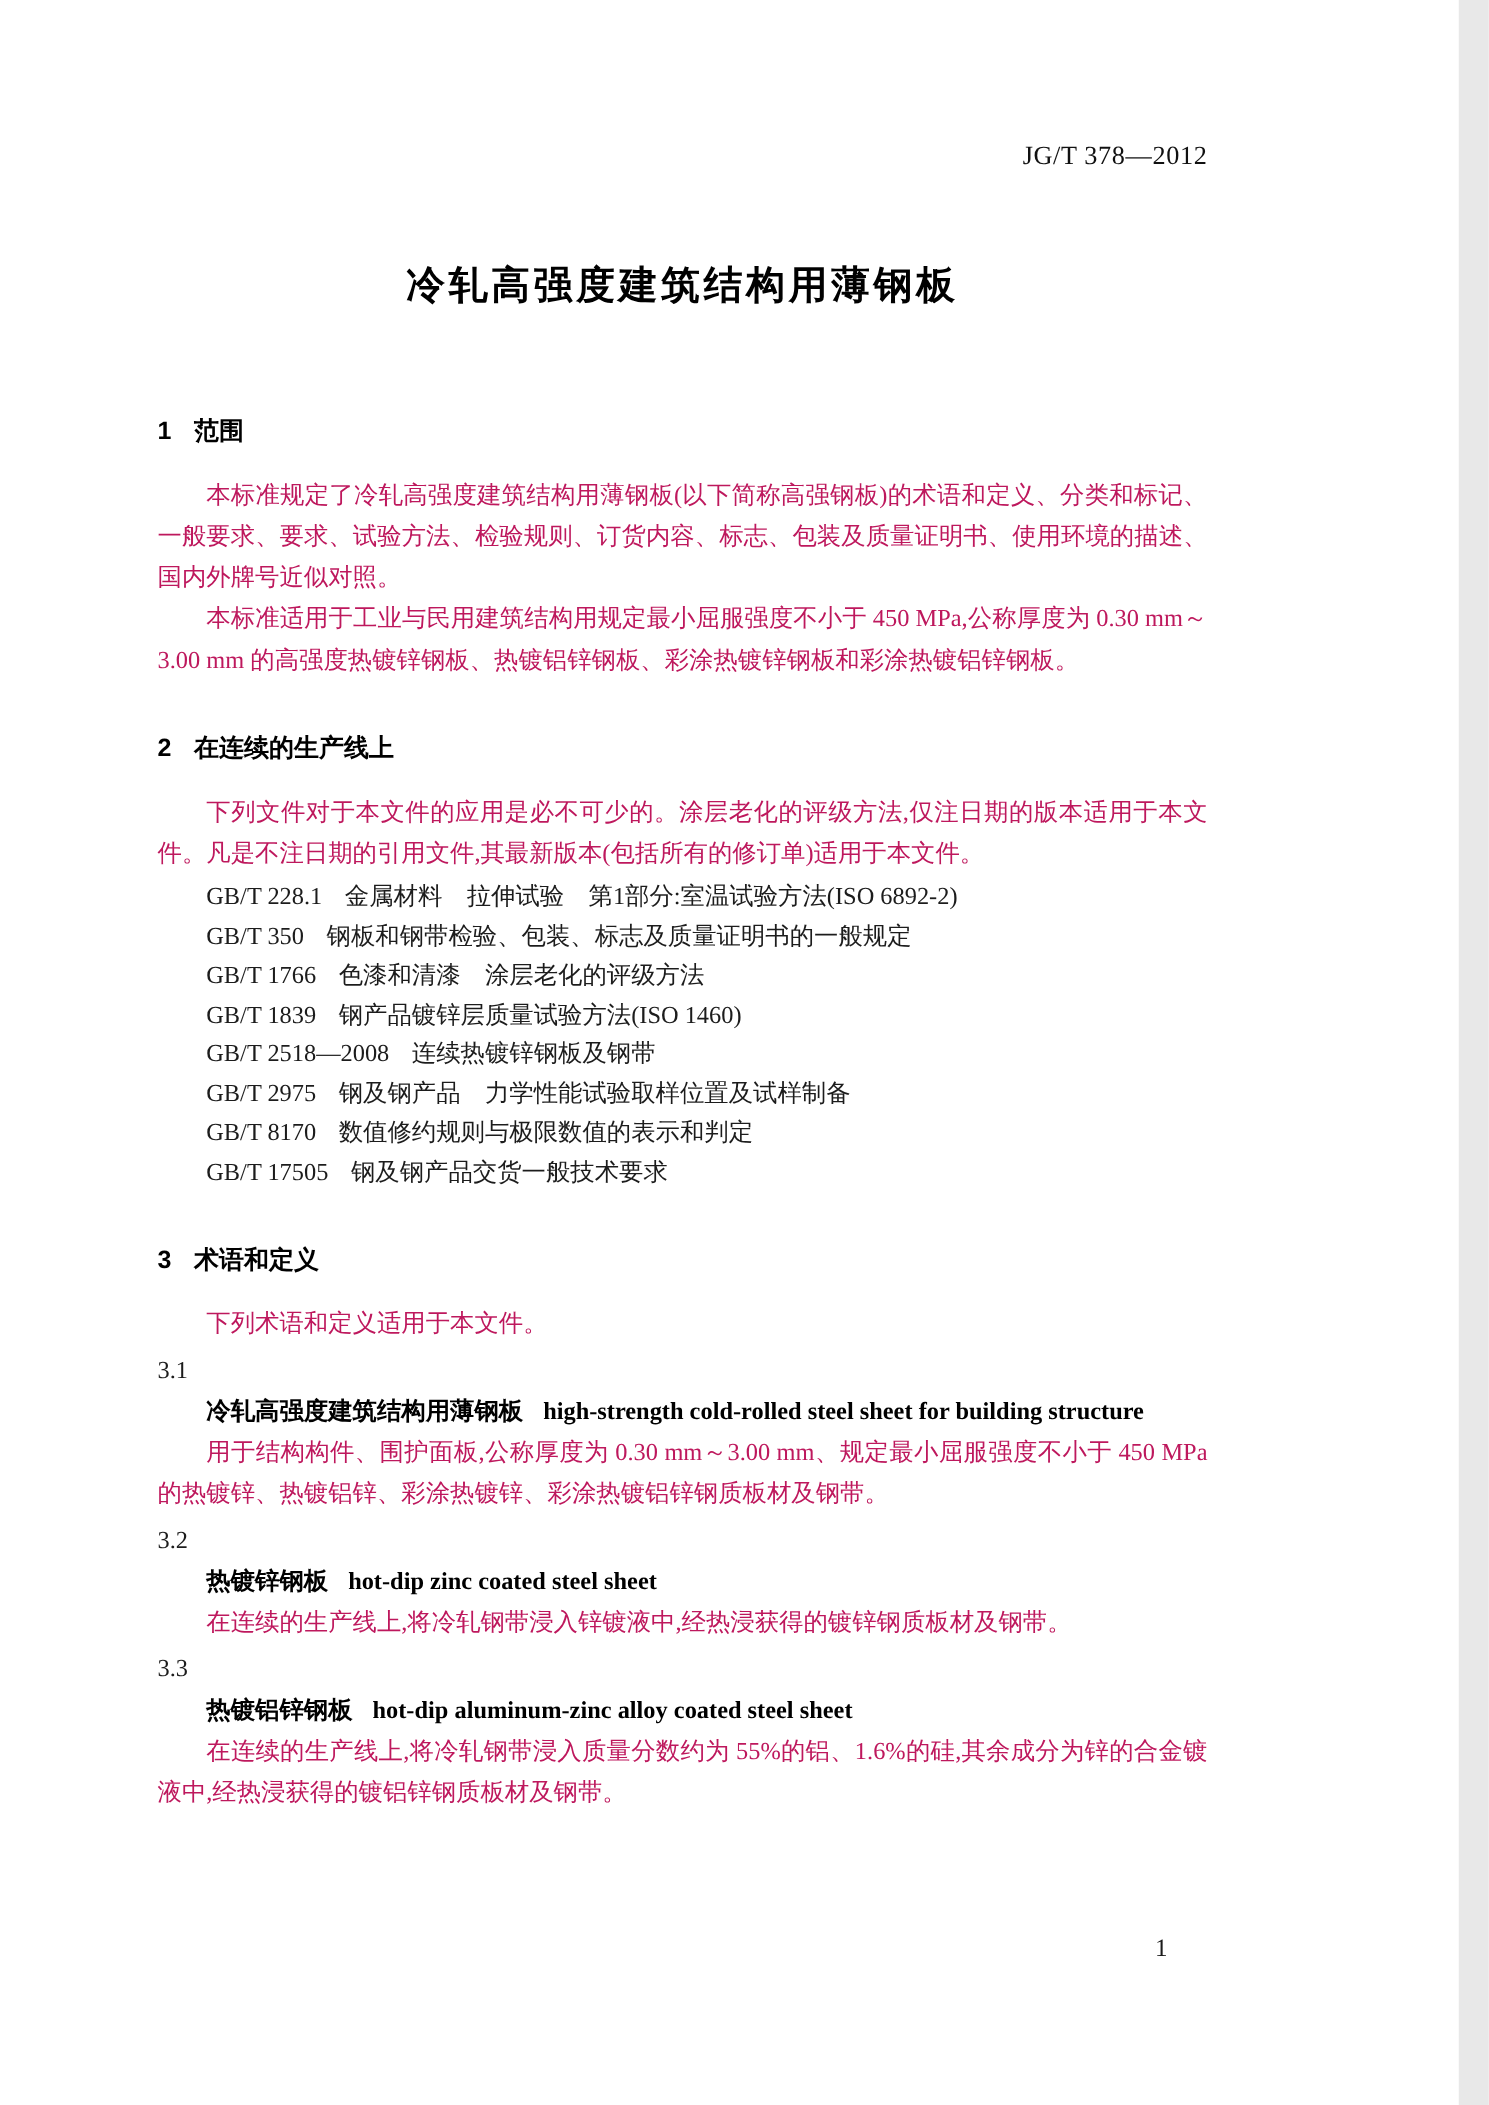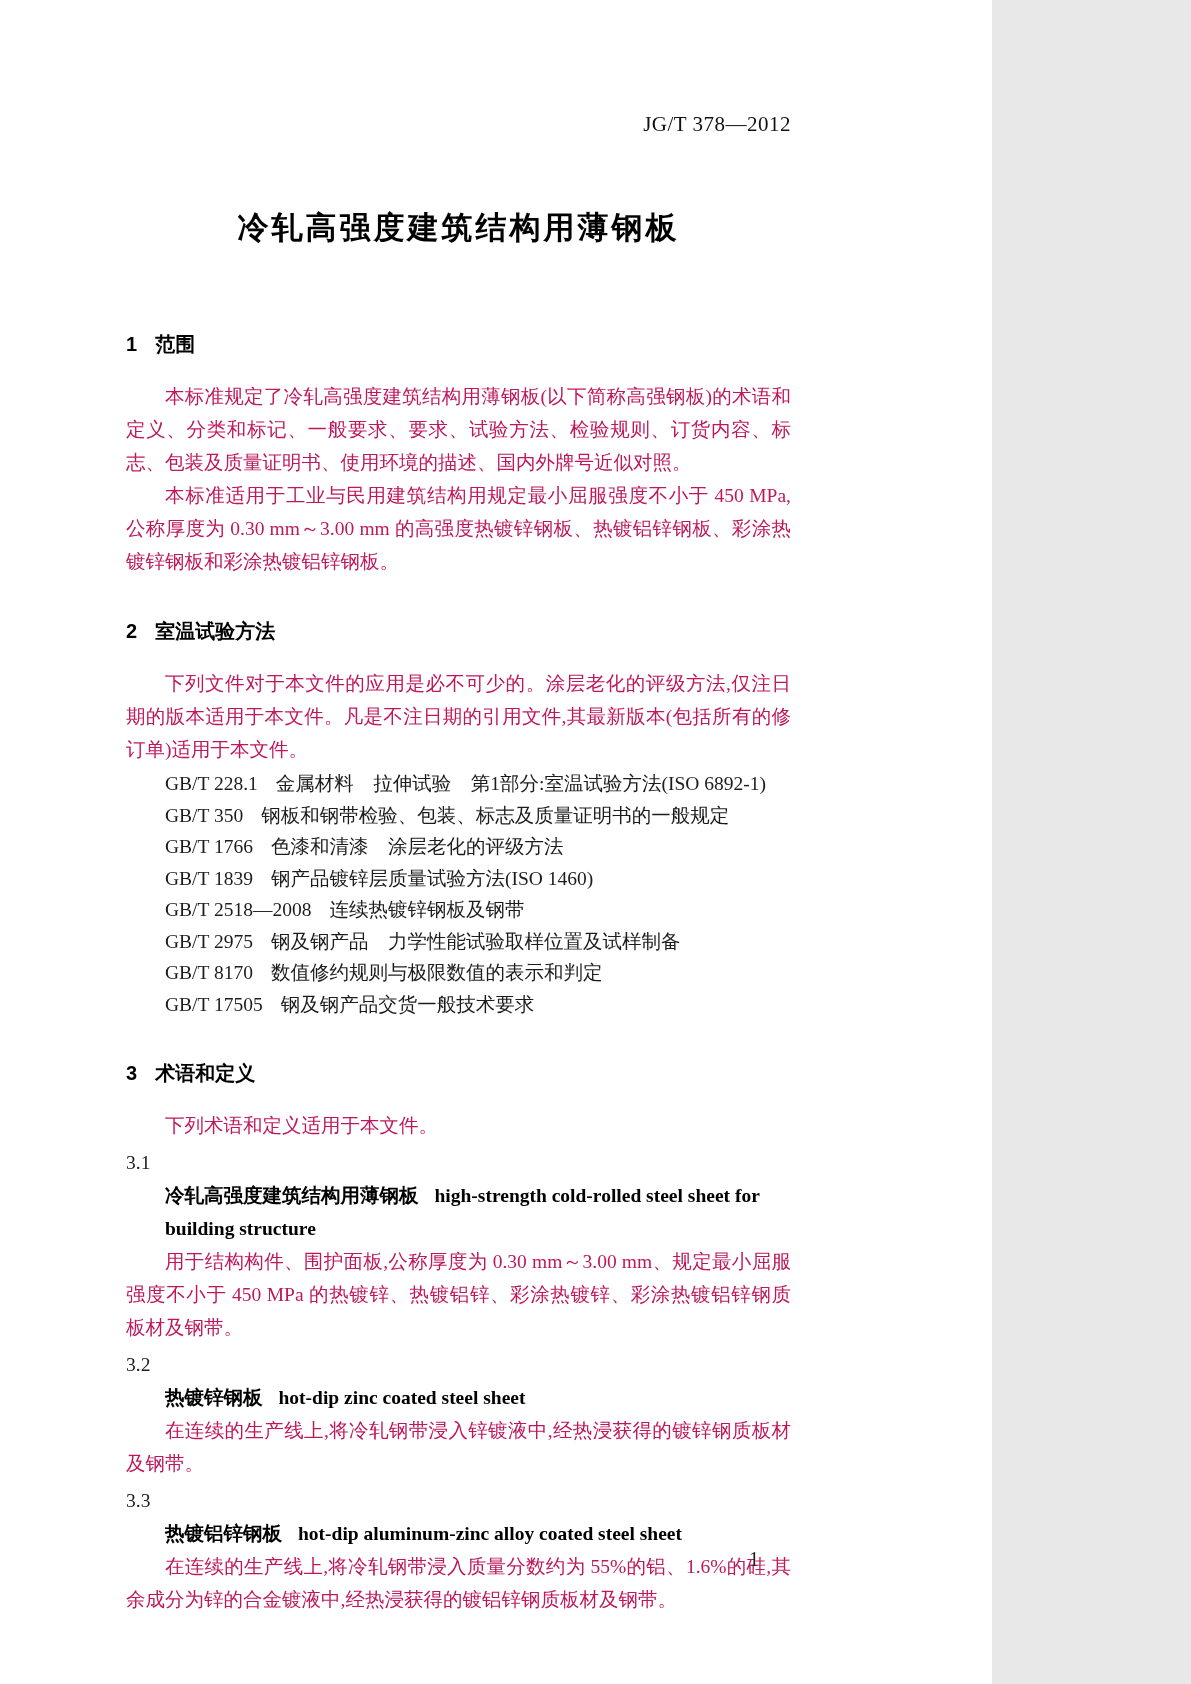--- a/index.html
+++ b/index.html
@@ -3,21 +3,21 @@
 <meta charset="utf-8">
 <style>
   html, body { margin: 0; padding: 0; }
   body {
     width: 1191px;
     background: #e8e8e8;
     font-family: "Liberation Serif", "DejaVu Serif", serif;
   }
   .page {
     position: relative;
-    width: 992px;
+    width: 1167px;
     height: 1684px;
     background: #ffffff;
     box-sizing: border-box;
     padding: 112px 201px 0 126px;
     color: #1c1c1c;
     overflow: hidden;
   }
   .doc-number {
     text-align: right;
     font-size: 21px;
@@ -97,26 +97,26 @@
   <section>
     <h2 class="sec-heading first">
       <span class="sec-num">1</span><span>范围</span>
     </h2>
     <p class="body">本标准规定了冷轧高强度建筑结构用薄钢板(以下简称高强钢板)的术语和定义、分类和标记、一般要求、要求、试验方法、检验规则、订货内容、标志、包装及质量证明书、使用环境的描述、国内外牌号近似对照。</p>
     <p class="body">本标准适用于工业与民用建筑结构用规定最小屈服强度不小于 450 MPa,公称厚度为 0.30 mm～3.00 mm 的高强度热镀锌钢板、热镀铝锌钢板、彩涂热镀锌钢板和彩涂热镀铝锌钢板。</p>
   </section>
 
   <section>
     <h2 class="sec-heading">
-      <span class="sec-num">2</span><span>室温试验方法</span>
+      <span class="sec-num">2</span><span>在连续的生产线上</span>
     </h2>
     <p class="body">下列文件对于本文件的应用是必不可少的。涂层老化的评级方法,仅注日期的版本适用于本文件。凡是不注日期的引用文件,其最新版本(包括所有的修订单)适用于本文件。</p>
 
     <div class="ref-list">
-      <p class="ref-line"><span class="ref-code">GB/T 228.1</span><span>金属材料　拉伸试验　第1部分:室温试验方法(ISO 6892-1)</span></p>
+      <p class="ref-line"><span class="ref-code">GB/T 228.1</span><span>金属材料　拉伸试验　第1部分:室温试验方法(ISO 6892-2)</span></p>
       <p class="ref-line"><span class="ref-code">GB/T 350</span><span>钢板和钢带检验、包装、标志及质量证明书的一般规定</span></p>
       <p class="ref-line"><span class="ref-code">GB/T 1766</span><span>色漆和清漆　涂层老化的评级方法</span></p>
       <p class="ref-line"><span class="ref-code">GB/T 1839</span><span>钢产品镀锌层质量试验方法(ISO 1460)</span></p>
       <p class="ref-line"><span class="ref-code">GB/T 2518—2008</span><span>连续热镀锌钢板及钢带</span></p>
       <p class="ref-line"><span class="ref-code">GB/T 2975</span><span>钢及钢产品　力学性能试验取样位置及试样制备</span></p>
       <p class="ref-line"><span class="ref-code">GB/T 8170</span><span>数值修约规则与极限数值的表示和判定</span></p>
       <p class="ref-line"><span class="ref-code">GB/T 17505</span><span>钢及钢产品交货一般技术要求</span></p>
     </div>
   </section>
 

